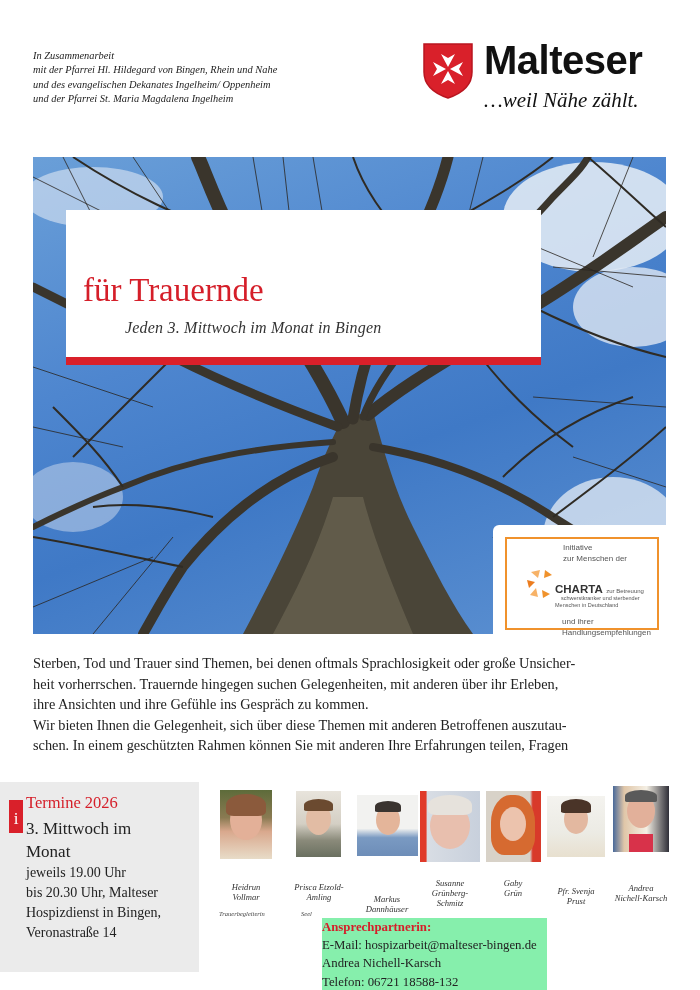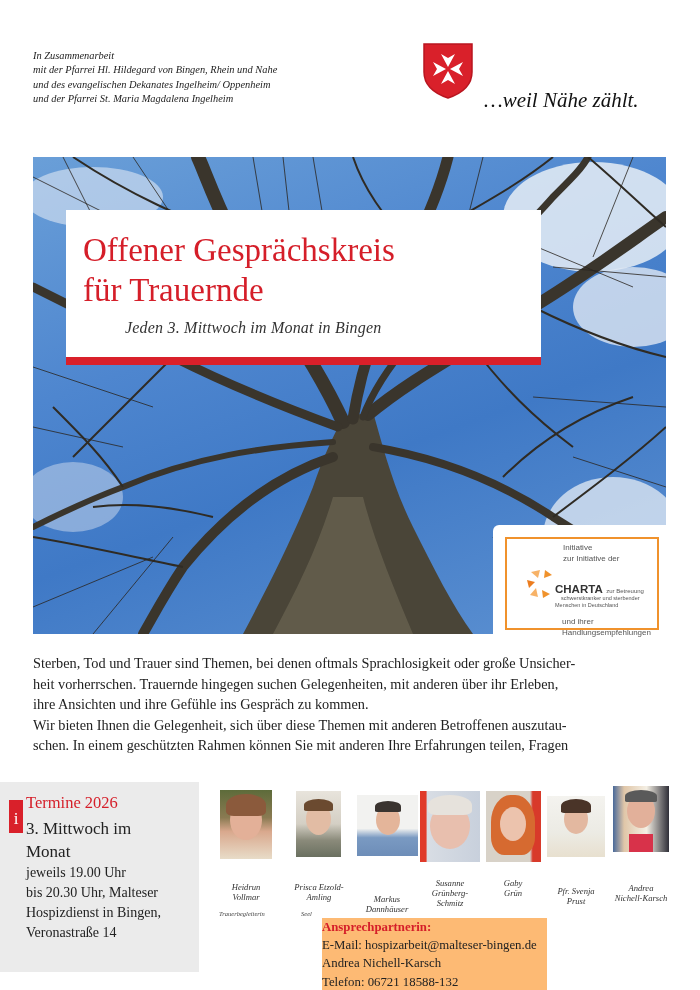--- a/index.html
+++ b/index.html
@@ -42,21 +42,21 @@
     .dates-box .when { position: absolute; left: 26px; top: 35px; font-family: "Liberation Serif", serif; font-size: 17px; line-height: 23px; color: #222; width: 170px; }
     .dates-box .details { position: absolute; left: 26px; top: 81px; font-family: "Liberation Serif", serif; font-size: 14px; line-height: 20px; color: #222; width: 175px; }
     .dates-box .details div { white-space: nowrap; }
 
     .team { position: absolute; left: 215px; top: 786px; width: 485px; height: 140px; }
     .member { position: absolute; top: 0; text-align: center; }
     .member .photo { position: absolute; overflow: hidden; }
     .member .name { position: absolute; font-family: "Liberation Serif", serif; font-style: italic; font-size: 8.6px; line-height: 10px; color: #333; text-align: center; white-space: nowrap; }
     .member .role { position: absolute; font-family: "Liberation Serif", serif; font-style: italic; font-size: 6.5px; color: #444; white-space: nowrap; }
 
-    .contact { position: absolute; left: 322px; top: 918px; font-family: "Liberation Serif", serif; font-size: 12.8px; line-height: 18.2px; color: #222; white-space: nowrap; background: #fdba74; padding-right: 10px; }
+    .contact { position: absolute; left: 322px; top: 918px; font-family: "Liberation Serif", serif; font-size: 12.8px; line-height: 18.2px; color: #222; white-space: nowrap; background: #86efac; padding-right: 10px; }
     .contact .label { color: #d51e29; font-weight: bold; }
   </style>
 </head>
 <body>
 
 <div class="partners">
   <div>In Zusammenarbeit</div>
   <div>mit der Pfarrei Hl. Hildegard von Bingen, Rhein und Nahe</div>
   <div>und des evangelischen Dekanates Ingelheim/ Oppenheim</div>
   <div>und der Pfarrei St. Maria Magdalena Ingelheim</div>
@@ -65,20 +65,21 @@
 <div class="logo">
   <svg class="shield" viewBox="0 0 52 57">
     <path d="M2 2 H50 V30 C50 44 38 52 26 56 C14 52 2 44 2 30 Z" fill="#d9202a" stroke="#b9151f" stroke-width="1.5"></path>
     <g fill="#fff" transform="translate(26,27)">
       <path d="M0 -2 L-7 -15 L0 -11 L7 -15 Z"></path>
       <path d="M0 2 L-7 15 L0 11 L7 15 Z"></path>
       <path d="M-2 0 L-15 -7 L-11 0 L-15 7 Z"></path>
       <path d="M2 0 L15 -7 L11 0 L15 7 Z"></path>
     </g>
   </svg>
+  <div class="brand">Malteser</div>
   <div class="tagline">…weil Nähe zählt.</div>
 </div>
 
 <div class="hero">
   <svg class="tree" viewBox="0 0 633 477" preserveAspectRatio="none">
 
     <ellipse cx="560" cy="60" rx="90" ry="55" fill="#e8eef6" opacity="0.85"></ellipse>
     <ellipse cx="600" cy="150" rx="60" ry="40" fill="#dfe7f2" opacity="0.8"></ellipse>
     <ellipse cx="580" cy="380" rx="70" ry="60" fill="#e6ecf4" opacity="0.75"></ellipse>
     <ellipse cx="60" cy="40" rx="70" ry="30" fill="#dfe8f3" opacity="0.6"></ellipse>
@@ -115,32 +116,32 @@
         <path d="M555 0 C590 30 610 50 633 70"></path>
     </g>
     <g stroke="#2a2620" fill="none" stroke-width="1" opacity="0.8">
       <path d="M0 20 L120 80 M30 0 L90 120 M100 0 L140 60 M250 0 L260 90 M280 0 L300 120 M450 0 L430 80 M600 0 L560 100 M633 120 L520 110 M633 330 L540 300 M0 210 L120 250 M0 450 L120 400 M60 477 L140 380 M500 477 L460 380 M633 477 L560 400 M633 250 L500 240 M220 0 L230 60 M480 80 L600 130 M0 270 L90 290"></path>
     </g>
   </svg>
 </div>
 
 <div class="title-card">
   <h1>
-    <span>Offener Gesprächskreis</span><br>
+    <br>
     <span>für Trauernde</span>
   </h1>
   <div class="sub">Jeden 3. Mittwoch im Monat in Bingen</div>
   <div class="bar"></div>
 </div>
 
 <div class="charta">
   <div class="frame">
     <div class="t t1">
       <div>Initiative</div>
-      <div>zur Initiative der</div>
+      <div>zur Menschen der</div>
     </div>
     <svg class="sun" viewBox="0 0 30 30">
       <g transform="translate(15,15)">
         <path d="M-3 -6 L-10 -12 L-1 -14 Z" fill="#f7b267"></path>
         <path d="M3 -6 L4 -14 L11 -9 Z" fill="#f0922c"></path>
         <path d="M-6 -2 L-14 -4 L-12 4 Z" fill="#ec7d1f"></path>
         <path d="M-5 4 L-11 11 L-3 13 Z" fill="#f7b267"></path>
         <path d="M1 6 L2 14 L9 10 Z" fill="#f0922c"></path>
       </g>
     </svg>

